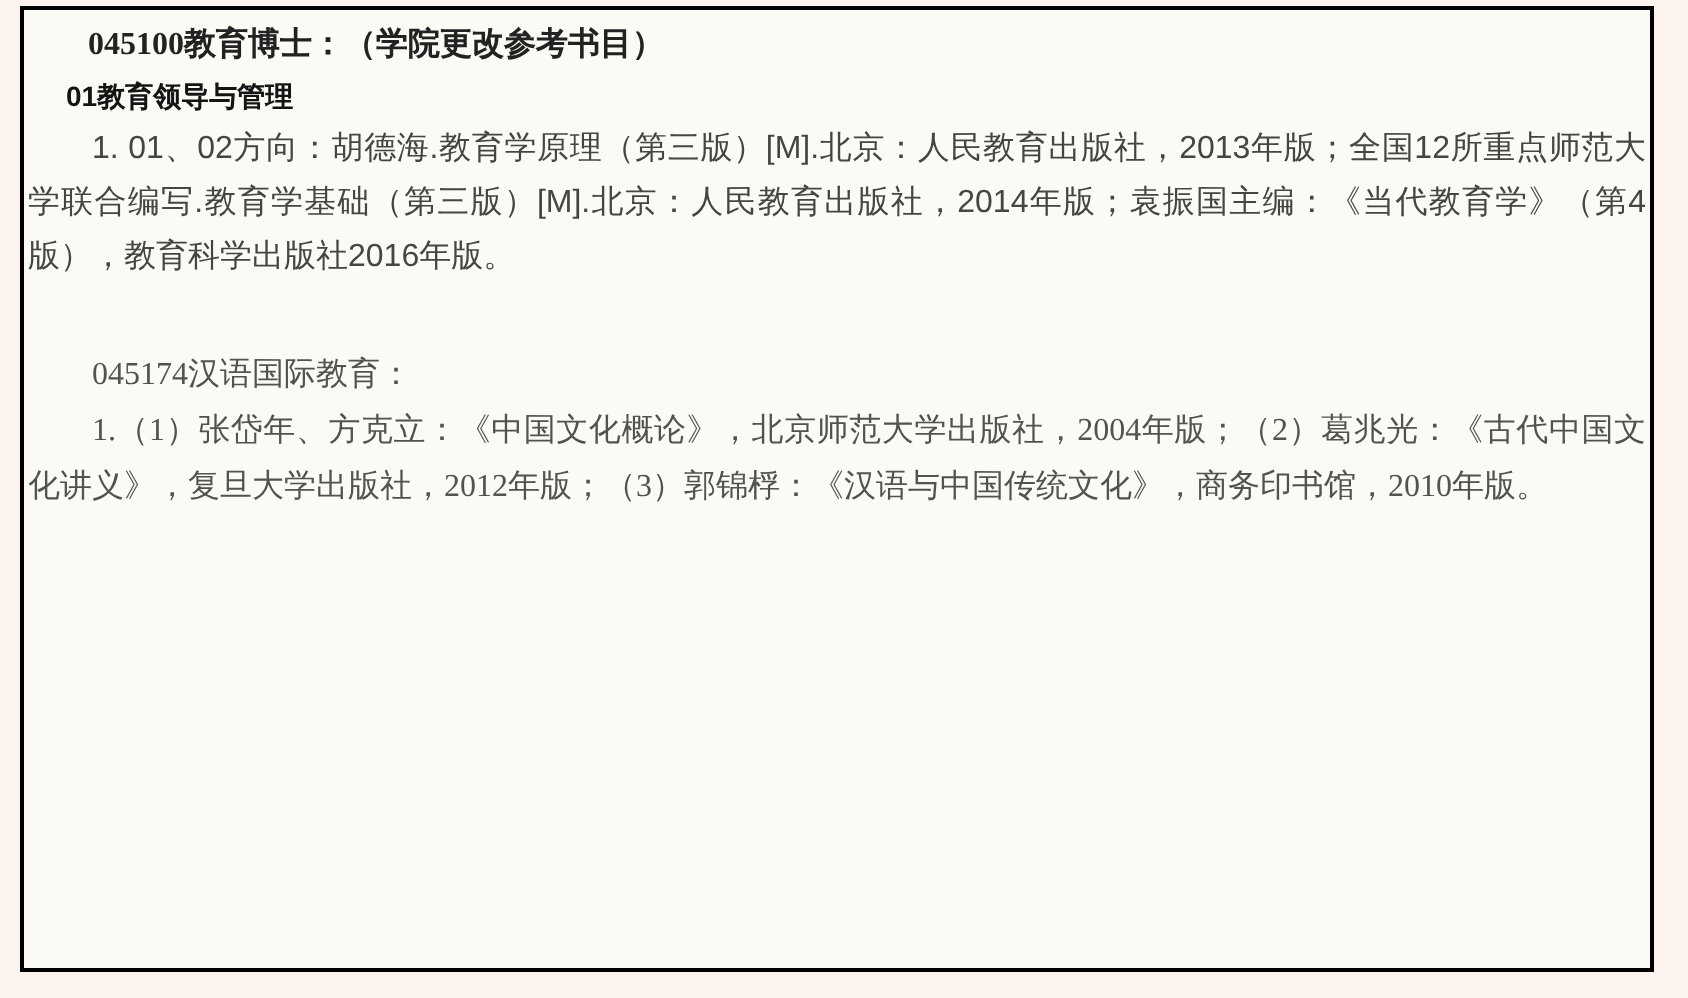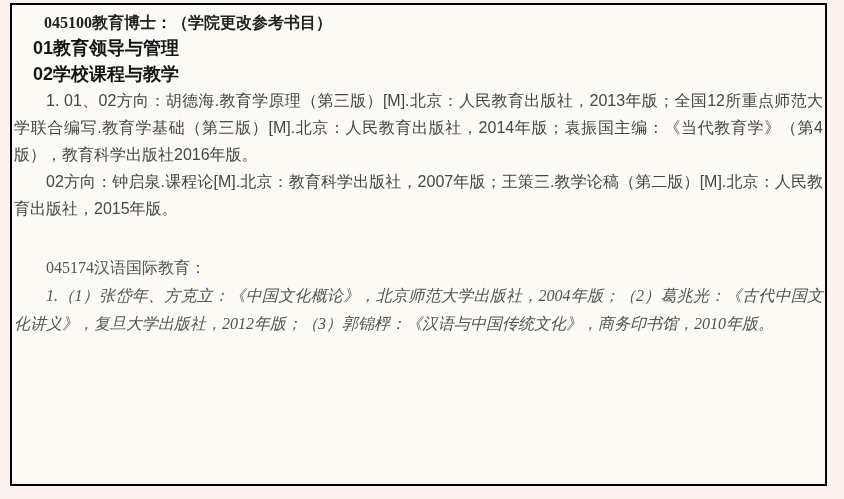--- a/index.html
+++ b/index.html
@@ -30,21 +30,21 @@
     font-family: "Liberation Serif", serif;
     font-weight: bold;
     font-size: 16px;
     line-height: 25px;
     color: #222222;
     padding-left: 30px;
   }
   .direction {
     font-family: "Liberation Sans", sans-serif;
     font-weight: bold;
-    font-size: 18px;
+    font-size: 14px;
     line-height: 26px;
     color: #141414;
     padding-left: 19px;
   }
   p.body-sans {
     margin: 0;
     font-family: "Liberation Sans", sans-serif;
     font-size: 16px;
     line-height: 27px;
     color: #454545;
@@ -63,38 +63,35 @@
     margin-top: 12px;
   }
   p.body-serif {
     margin: 0;
     font-family: "Liberation Serif", serif;
     font-size: 16px;
     line-height: 28px;
     color: #525252;
     text-indent: 32px;
     text-align: justify;
-    font-style: italic;
   }
 </style>
 </head>
 <body>
 
 <div class="sheet">
 
   <div class="doc-title">045100教育博士：（学院更改参考书目）</div>
 
   <div class="direction">01教育领导与管理</div>
 
-  <div class="direction">02学校课程与教学</div>
 
   <p class="body-sans">1. 01、02方向：胡德海.教育学原理（第三版）[M].北京：人民教育出版社，2013年版；全国12所重点师范大学联合编写.教育学基础（第三版）[M].北京：人民教育出版社，2014年版；袁振国主编：《当代教育学》（第4版），教育科学出版社2016年版。</p>
 
 
-  <p class="body-sans">02方向：钟启泉.课程论[M].北京：教育科学出版社，2007年版；王策三.教学论稿（第二版）[M].北京：人民教育出版社，2015年版。</p>
 
   <div class="section-gap"></div>
 
   <div class="doc-title-2">045174汉语国际教育：</div>
 
   <p class="body-serif">1.（1）张岱年、方克立：《中国文化概论》，北京师范大学出版社，2004年版；（2）葛兆光：《古代中国文化讲义》，复旦大学出版社，2012年版；（3）郭锦桴：《汉语与中国传统文化》，商务印书馆，2010年版。</p>
 
 
 </div>
 

